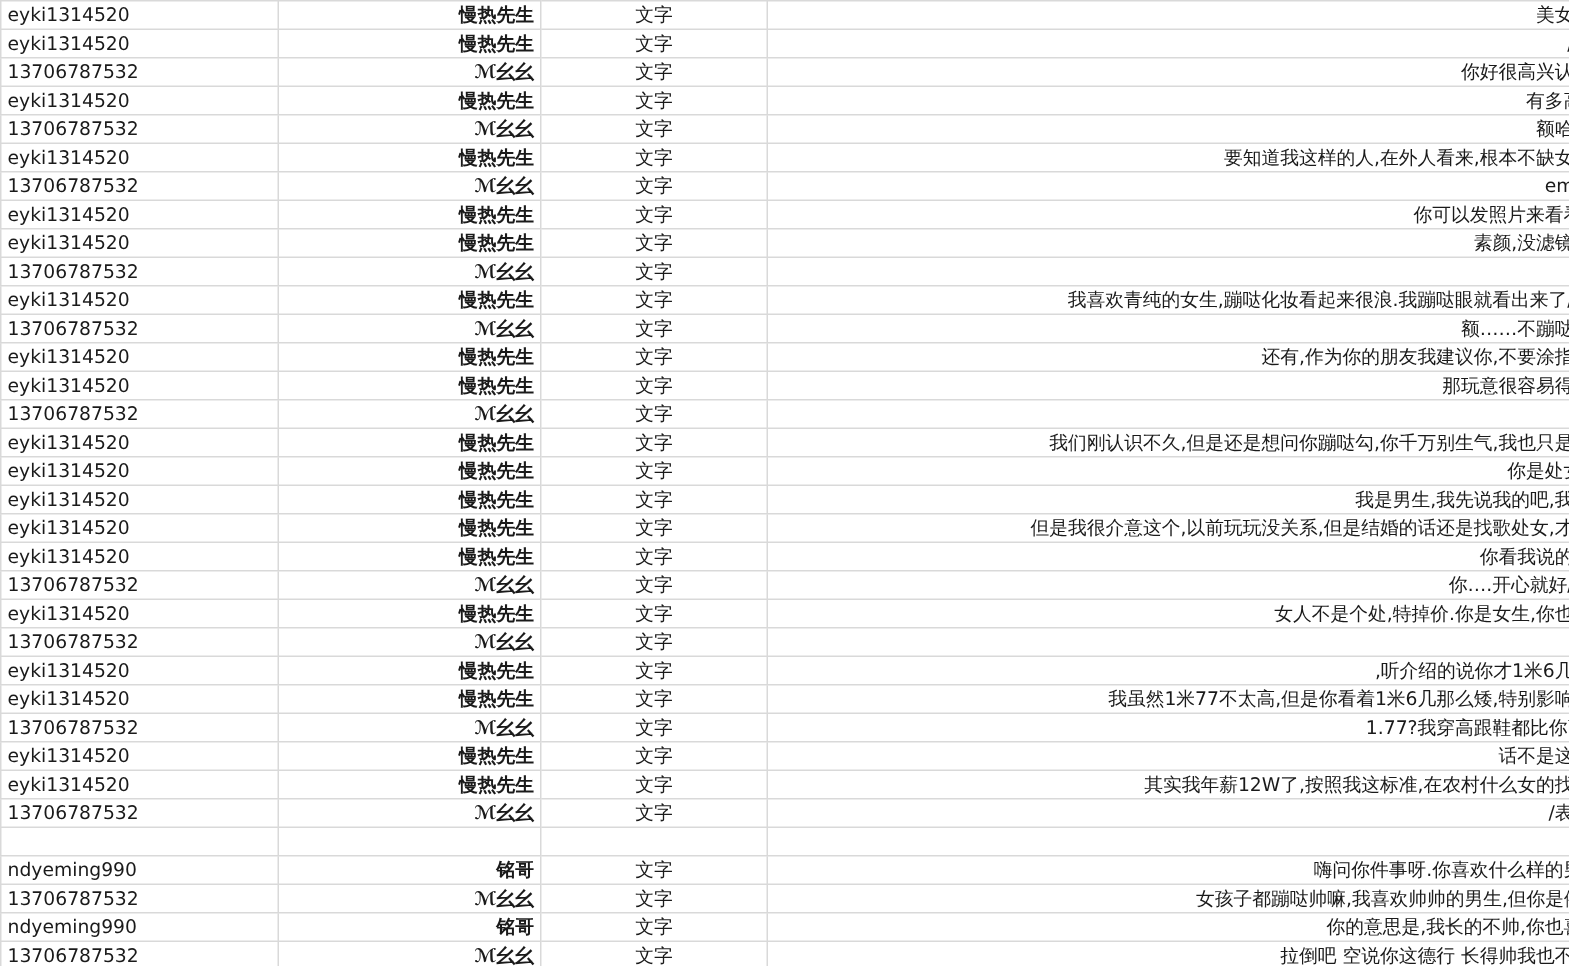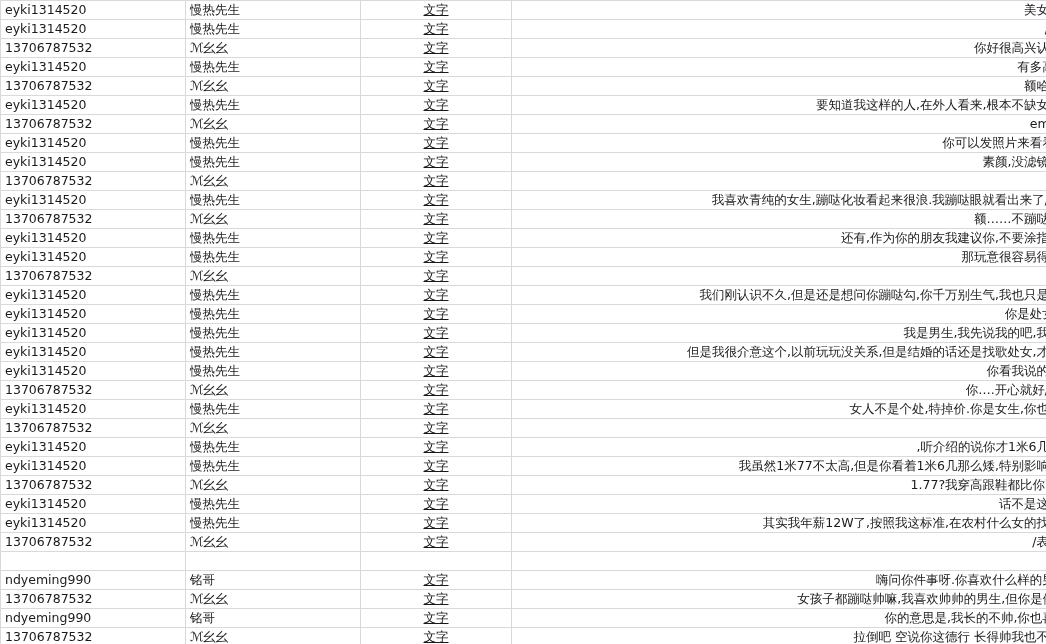--- a/index.html
+++ b/index.html
@@ -28,22 +28,22 @@
     padding: 0 4px;
     white-space: nowrap;
     overflow: hidden;
     vertical-align: middle;
   }
   #sheet tr.blank td {
     border-bottom: 1px solid #d9d9d9;
     border-right: 1px solid #d9d9d9;
   }
   .c-account { width: 176px; text-align: left; }
-  .c-nick    { width: 166px; text-align: left; }
-  .c-type    { width: 142px; text-align: center; text-decoration: underline; }
+  .c-nick    { width: 166px; text-align: right; font-weight: bold; }
+  .c-type    { width: 142px; text-align: center; }
   .c-content { width: 558px; text-align: right; padding-right: 78px; }
   #sheet tr:first-child td { border-top: 1px solid #d9d9d9; }
   #sheet td.c-account { border-left: 1px solid #d9d9d9; }
 </style>
 </head>
 <body>
 
 <table id="sheet">
   <tbody>
       <tr class="">

